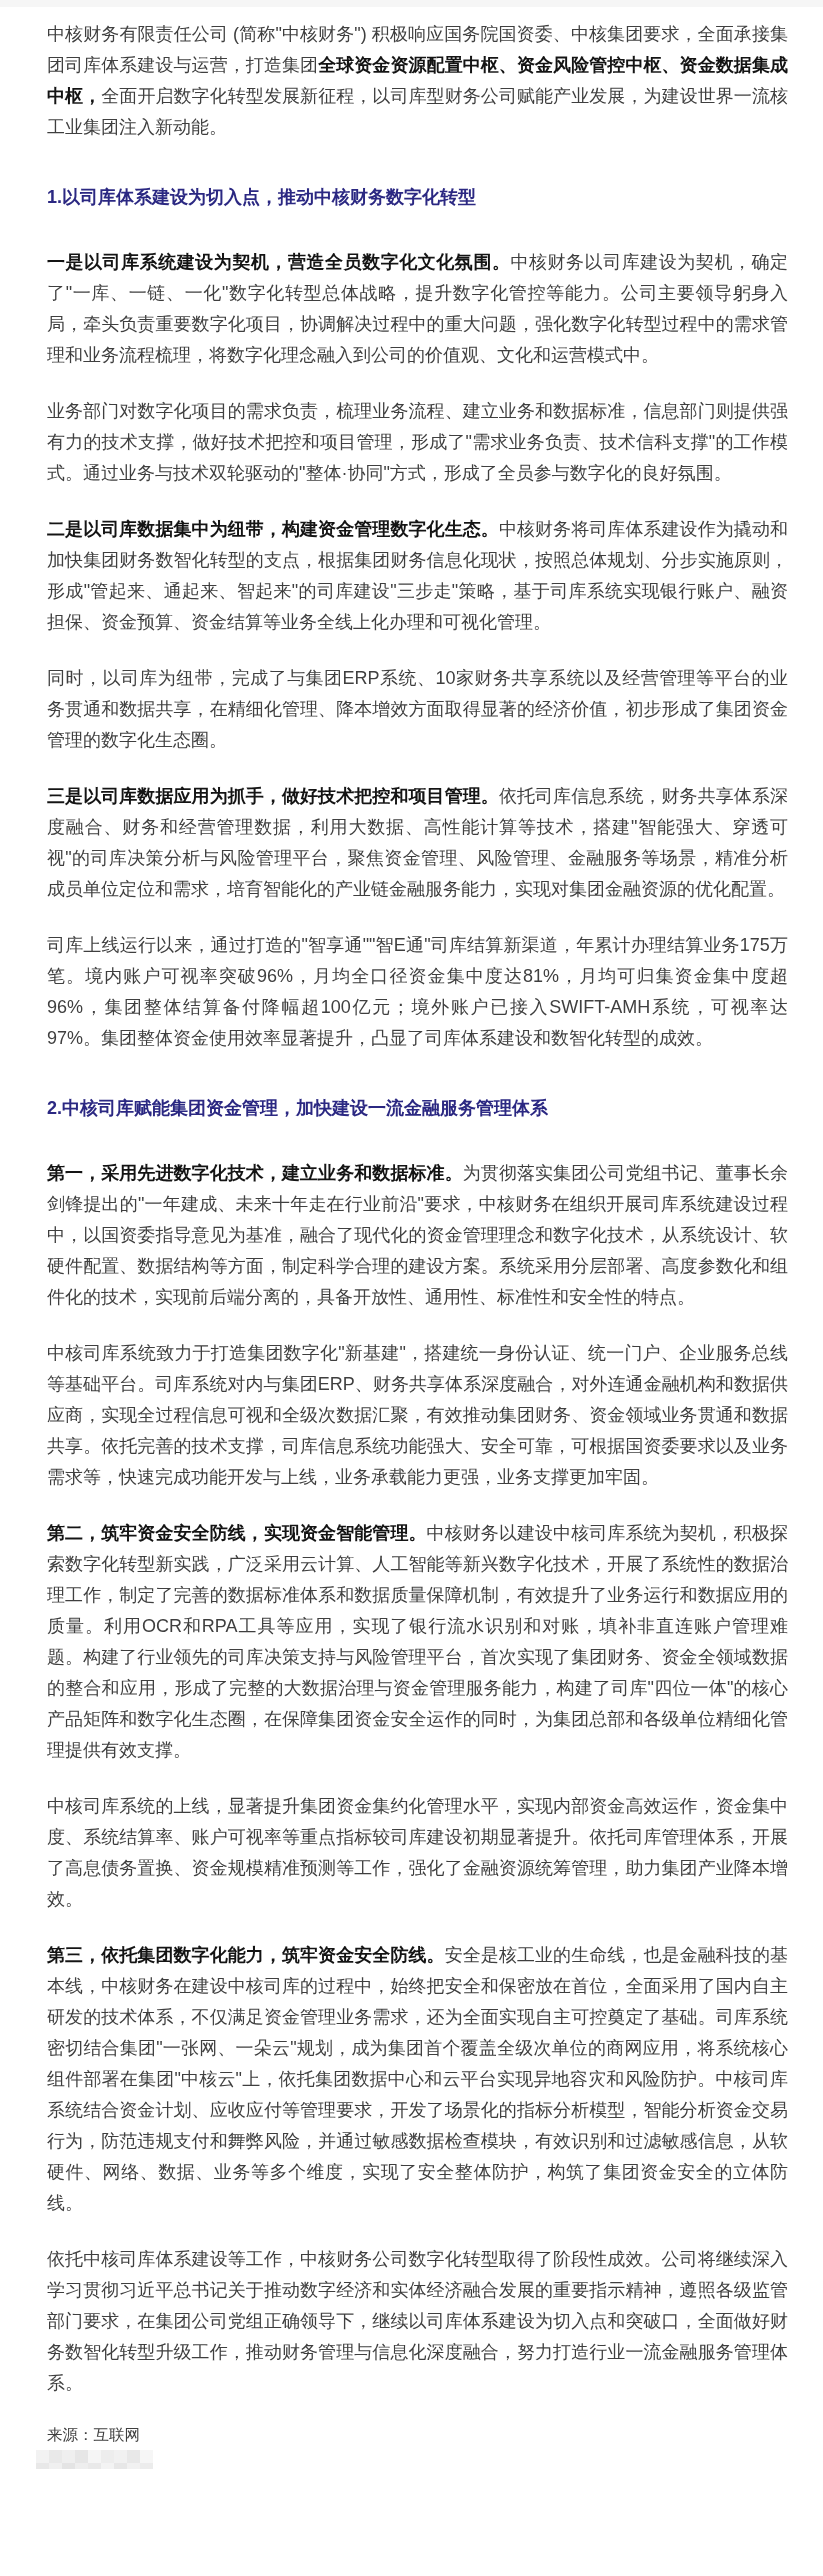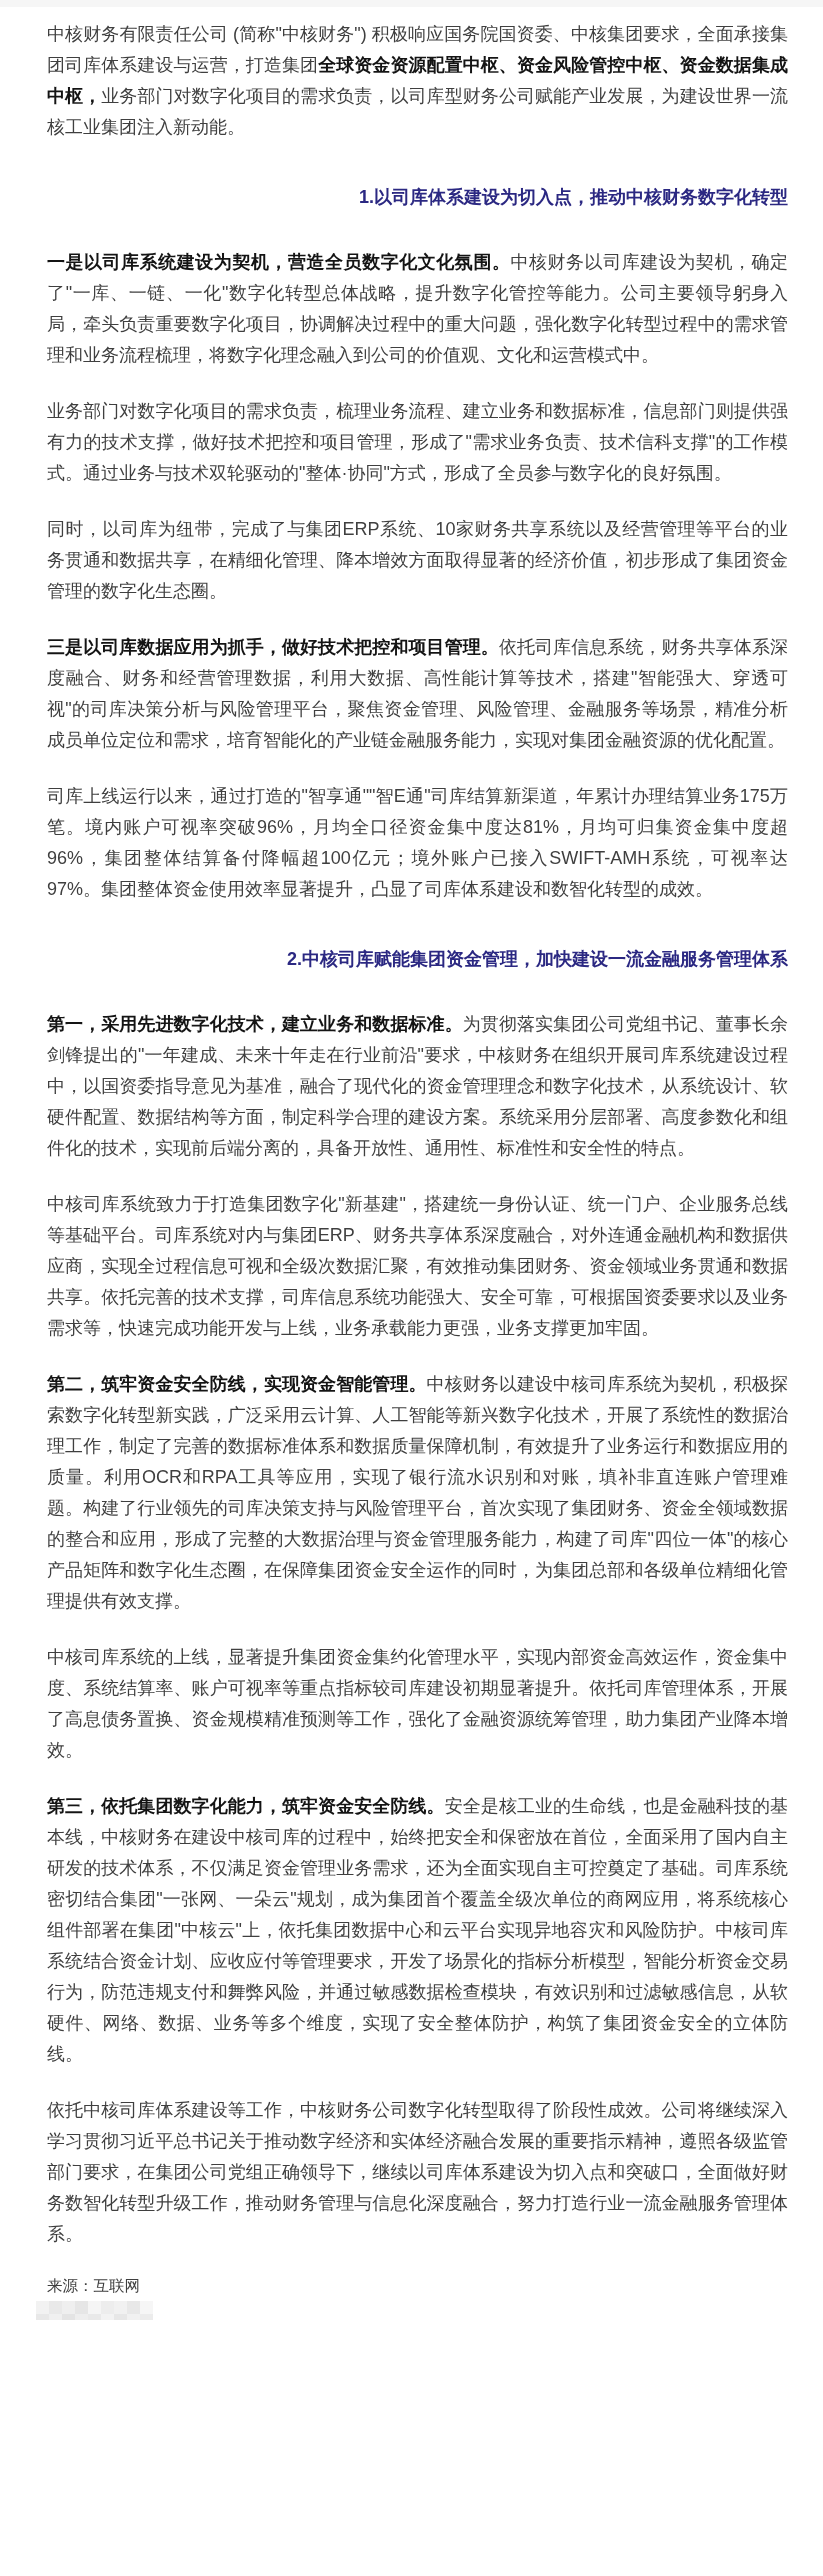--- a/index.html
+++ b/index.html
@@ -32,21 +32,21 @@
   .para strong {
     color: #141414;
     font-weight: 700;
   }
   .sec-heading {
     font-size: 18px;
     line-height: 28px;
     color: #2b2882;
     font-weight: 700;
     margin: 40px 0 36px 0;
-    text-align: right;
+    text-align: left;
   }
   .source-line {
     font-size: 15.5px;
     line-height: 22.4px;
     color: #3f3f3f;
     margin: 1.7px 0 0 0;
   }
   .mosaic {
     margin: 3.5px 0 0 -11.2px; 
     width: 118px;
@@ -61,24 +61,25 @@
     display: block;
   }
 </style>
 </head>
 <body>
 
 <div class="page">
   <div class="top-edge"></div>
   <div class="content">
     <div>
-        <p class="para"><span>中核财务有限责任公司 (简称"中核财务") 积极响应国务院国资委、中核集团要求，全面承接集团司库体系建设与运营，打造集团</span><strong>全球资金资源配置中枢、资金风险管控中枢、资金数据集成中枢，</strong><span>业务部门对数字化项目的需求负责，以司库型财务公司赋能产业发展，为建设世界一流核工业集团注入新动能。</span></p>
+        <p class="para"><span>中核财务有限责任公司 (简称"中核财务") 积极响应国务院国资委、中核集团要求，全面承接集团司库体系建设与运营，打造集团</span><strong>全球资金资源配置中枢、资金风险管控中枢、资金数据集成中枢，</strong><span>全面开启数字化转型发展新征程，以司库型财务公司赋能产业发展，为建设世界一流核工业集团注入新动能。</span></p>
         <h2 class="sec-heading">1.以司库体系建设为切入点，推动中核财务数字化转型</h2>
         <p class="para"><strong>一是以司库系统建设为契机，营造全员数字化文化氛围。</strong><span>中核财务以司库建设为契机，确定了"一库、一链、一化"数字化转型总体战略，提升数字化管控等能力。公司主要领导躬身入局，牵头负责重要数字化项目，协调解决过程中的重大问题，强化数字化转型过程中的需求管理和业务流程梳理，将数字化理念融入到公司的价值观、文化和运营模式中。</span></p>
         <p class="para"><span>业务部门对数字化项目的需求负责，梳理业务流程、建立业务和数据标准，信息部门则提供强有力的技术支撑，做好技术把控和项目管理，形成了"需求业务负责、技术信科支撑"的工作模式。通过业务与技术双轮驱动的"整体·协同"方式，形成了全员参与数字化的良好氛围。</span></p>
+        <p class="para"><strong>二是以司库数据集中为纽带，构建资金管理数字化生态。</strong><span>中核财务将司库体系建设作为撬动和加快集团财务数智化转型的支点，根据集团财务信息化现状，按照总体规划、分步实施原则，形成"管起来、通起来、智起来"的司库建设"三步走"策略，基于司库系统实现银行账户、融资担保、资金预算、资金结算等业务全线上化办理和可视化管理。</span></p>
         <p class="para"><span>同时，以司库为纽带，完成了与集团ERP系统、10家财务共享系统以及经营管理等平台的业务贯通和数据共享，在精细化管理、降本增效方面取得显著的经济价值，初步形成了集团资金管理的数字化生态圈。</span></p>
         <p class="para"><strong>三是以司库数据应用为抓手，做好技术把控和项目管理。</strong><span>依托司库信息系统，财务共享体系深度融合、财务和经营管理数据，利用大数据、高性能计算等技术，搭建"智能强大、穿透可视"的司库决策分析与风险管理平台，聚焦资金管理、风险管理、金融服务等场景，精准分析成员单位定位和需求，培育智能化的产业链金融服务能力，实现对集团金融资源的优化配置。</span></p>
         <p class="para"><span>司库上线运行以来，通过打造的"智享通""智E通"司库结算新渠道，年累计办理结算业务175万笔。境内账户可视率突破96%，月均全口径资金集中度达81%，月均可归集资金集中度超96%，集团整体结算备付降幅超100亿元；境外账户已接入SWIFT-AMH系统，可视率达97%。集团整体资金使用效率显著提升，凸显了司库体系建设和数智化转型的成效。</span></p>
         <h2 class="sec-heading">2.中核司库赋能集团资金管理，加快建设一流金融服务管理体系</h2>
         <p class="para"><strong>第一，采用先进数字化技术，建立业务和数据标准。</strong><span>为贯彻落实集团公司党组书记、董事长余剑锋提出的"一年建成、未来十年走在行业前沿"要求，中核财务在组织开展司库系统建设过程中，以国资委指导意见为基准，融合了现代化的资金管理理念和数字化技术，从系统设计、软硬件配置、数据结构等方面，制定科学合理的建设方案。系统采用分层部署、高度参数化和组件化的技术，实现前后端分离的，具备开放性、通用性、标准性和安全性的特点。</span></p>
         <p class="para"><span>中核司库系统致力于打造集团数字化"新基建"，搭建统一身份认证、统一门户、企业服务总线等基础平台。司库系统对内与集团ERP、财务共享体系深度融合，对外连通金融机构和数据供应商，实现全过程信息可视和全级次数据汇聚，有效推动集团财务、资金领域业务贯通和数据共享。依托完善的技术支撑，司库信息系统功能强大、安全可靠，可根据国资委要求以及业务需求等，快速完成功能开发与上线，业务承载能力更强，业务支撑更加牢固。</span></p>
         <p class="para"><strong>第二，筑牢资金安全防线，实现资金智能管理。</strong><span>中核财务以建设中核司库系统为契机，积极探索数字化转型新实践，广泛采用云计算、人工智能等新兴数字化技术，开展了系统性的数据治理工作，制定了完善的数据标准体系和数据质量保障机制，有效提升了业务运行和数据应用的质量。利用OCR和RPA工具等应用，实现了银行流水识别和对账，填补非直连账户管理难题。构建了行业领先的司库决策支持与风险管理平台，首次实现了集团财务、资金全领域数据的整合和应用，形成了完整的大数据治理与资金管理服务能力，构建了司库"四位一体"的核心产品矩阵和数字化生态圈，在保障集团资金安全运作的同时，为集团总部和各级单位精细化管理提供有效支撑。</span></p>
         <p class="para"><span>中核司库系统的上线，显著提升集团资金集约化管理水平，实现内部资金高效运作，资金集中度、系统结算率、账户可视率等重点指标较司库建设初期显著提升。依托司库管理体系，开展了高息债务置换、资金规模精准预测等工作，强化了金融资源统筹管理，助力集团产业降本增效。</span></p>
         <p class="para"><strong>第三，依托集团数字化能力，筑牢资金安全防线。</strong><span>安全是核工业的生命线，也是金融科技的基本线，中核财务在建设中核司库的过程中，始终把安全和保密放在首位，全面采用了国内自主研发的技术体系，不仅满足资金管理业务需求，还为全面实现自主可控奠定了基础。司库系统密切结合集团"一张网、一朵云"规划，成为集团首个覆盖全级次单位的商网应用，将系统核心组件部署在集团"中核云"上，依托集团数据中心和云平台实现异地容灾和风险防护。中核司库系统结合资金计划、应收应付等管理要求，开发了场景化的指标分析模型，智能分析资金交易行为，防范违规支付和舞弊风险，并通过敏感数据检查模块，有效识别和过滤敏感信息，从软硬件、网络、数据、业务等多个维度，实现了安全整体防护，构筑了集团资金安全的立体防线。</span></p>
         <p class="para"><span>依托中核司库体系建设等工作，中核财务公司数字化转型取得了阶段性成效。公司将继续深入学习贯彻习近平总书记关于推动数字经济和实体经济融合发展的重要指示精神，遵照各级监管部门要求，在集团公司党组正确领导下，继续以司库体系建设为切入点和突破口，全面做好财务数智化转型升级工作，推动财务管理与信息化深度融合，努力打造行业一流金融服务管理体系。</span></p>

